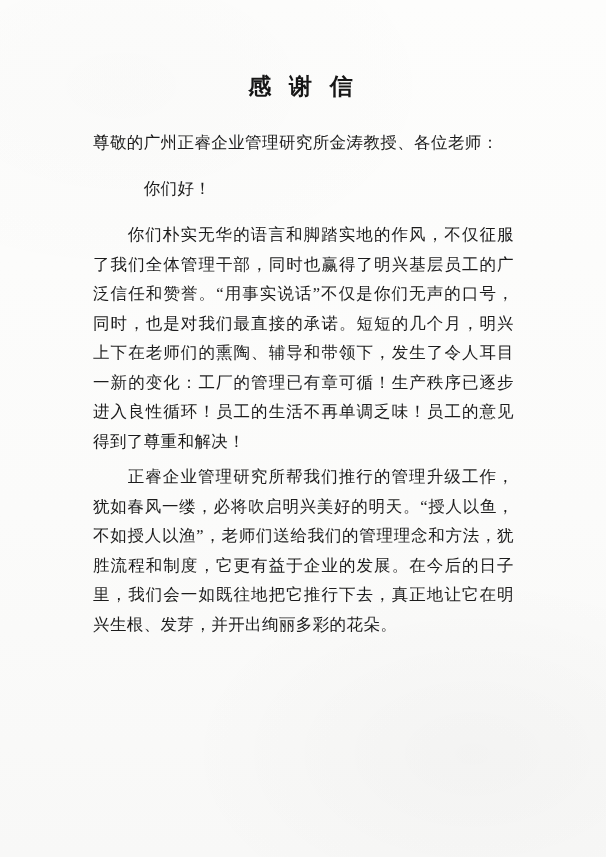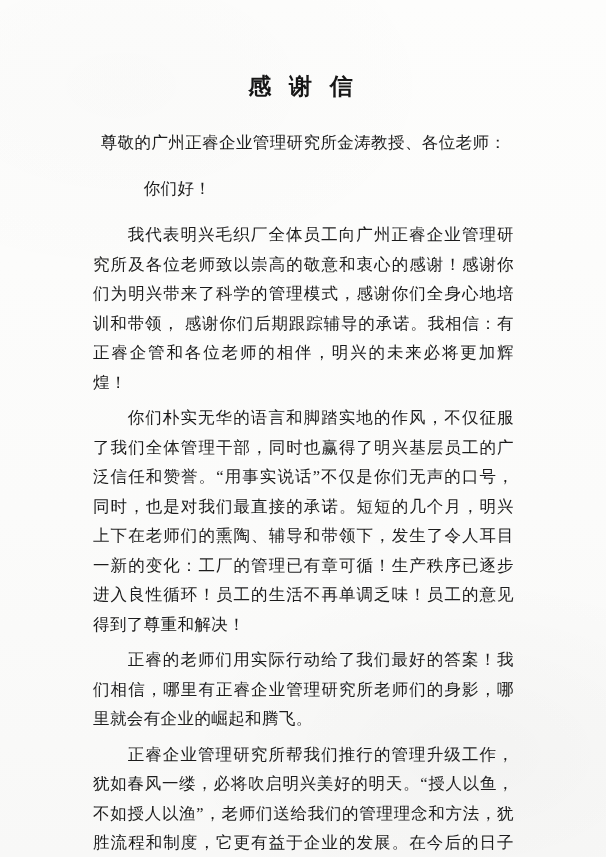--- a/index.html
+++ b/index.html
@@ -32,21 +32,20 @@
     letter-spacing: 6px;
     color: #161616;
     margin: 0 0 26px 0;
     line-height: 30px;
   }
   .salutation {
     font-size: 16.5px;
     line-height: 30px;
     margin: 0;
     letter-spacing: 0.4px;
-    text-align: center;
   }
   .greeting {
     font-size: 16.5px;
     line-height: 30px;
     margin: 16px;
     text-indent: 2.1em;
     letter-spacing: 0.4px;
   }
   .body-paragraph {
     font-size: 16.5px;
@@ -69,22 +68,20 @@
 </head>
 <body>
 
 <div class="scan-page">
   <h1 class="letter-title">感 谢 信</h1>
 
   <p class="salutation">尊敬的广州正睿企业管理研究所金涛教授、各位老师：</p>
 
   <p class="greeting">你们好！</p>
 
-  <p class="body-paragraph">我代表明兴毛织厂全体员工向广州正睿企业管理研究所及各位老师致以崇高的敬意和衷心的感谢！感谢你们为明兴带来了科学的管理模式，感谢你们全身心地培训和带领， 感谢你们后期跟踪辅导的承诺。我相信：有正睿企管和各位老师的相伴，明兴的未来必将更加辉煌！</p>
 
   <p class="body-paragraph">你们朴实无华的语言和脚踏实地的作风，不仅征服了我们全体管理干部，同时也赢得了明兴基层员工的广泛信任和赞誉。“用事实说话”不仅是你们无声的口号，同时，也是对我们最直接的承诺。短短的几个月，明兴上下在老师们的熏陶、辅导和带领下，发生了令人耳目一新的变化：工厂的管理已有章可循！生产秩序已逐步进入良性循环！员工的生活不再单调乏味！员工的意见得到了尊重和解决！</p>
 
 
-  <p class="body-paragraph">正睿的老师们用实际行动给了我们最好的答案！我们相信，哪里有正睿企业管理研究所老师们的身影，哪里就会有企业的崛起和腾飞。</p>
 
   <p class="body-paragraph">正睿企业管理研究所帮我们推行的管理升级工作，犹如春风一缕，必将吹启明兴美好的明天。“授人以鱼，不如授人以渔”，老师们送给我们的管理理念和方法，犹胜流程和制度，它更有益于企业的发展。在今后的日子里，我们会一如既往地把它推行下去，真正地让它在明兴生根、发芽，并开出绚丽多彩的花朵。</p>
 
 </div>
 
 </body></html>

